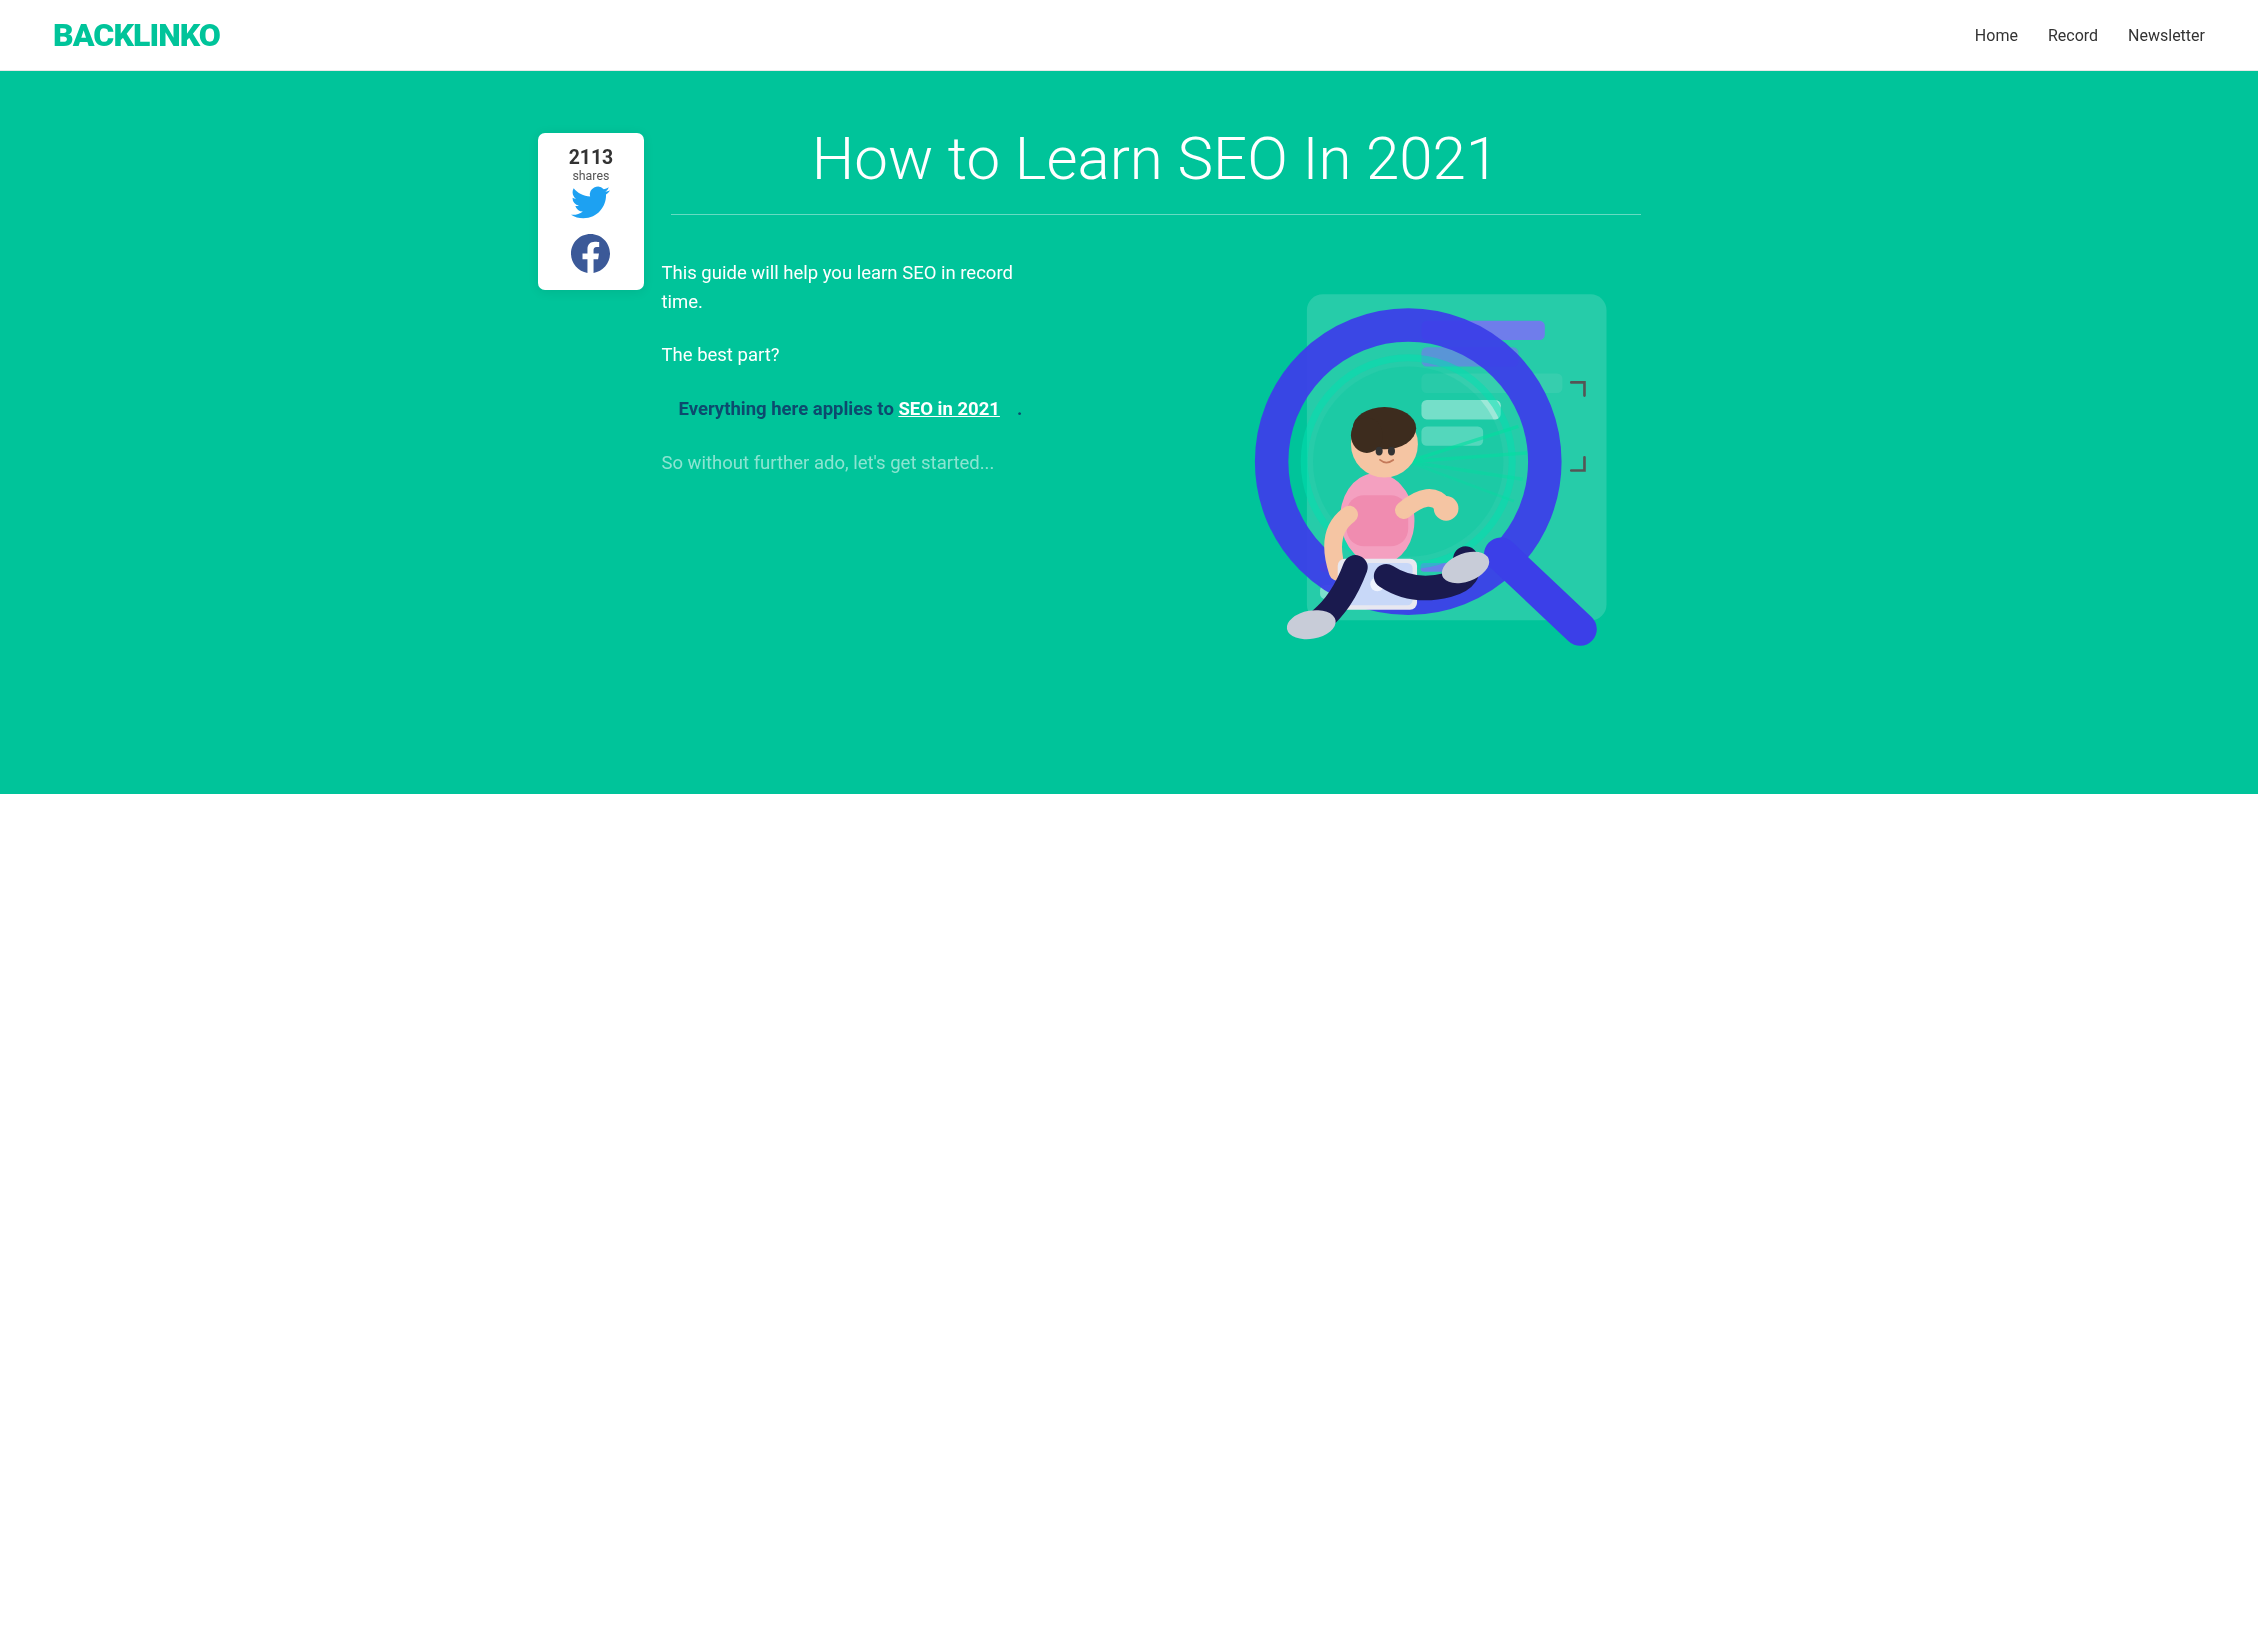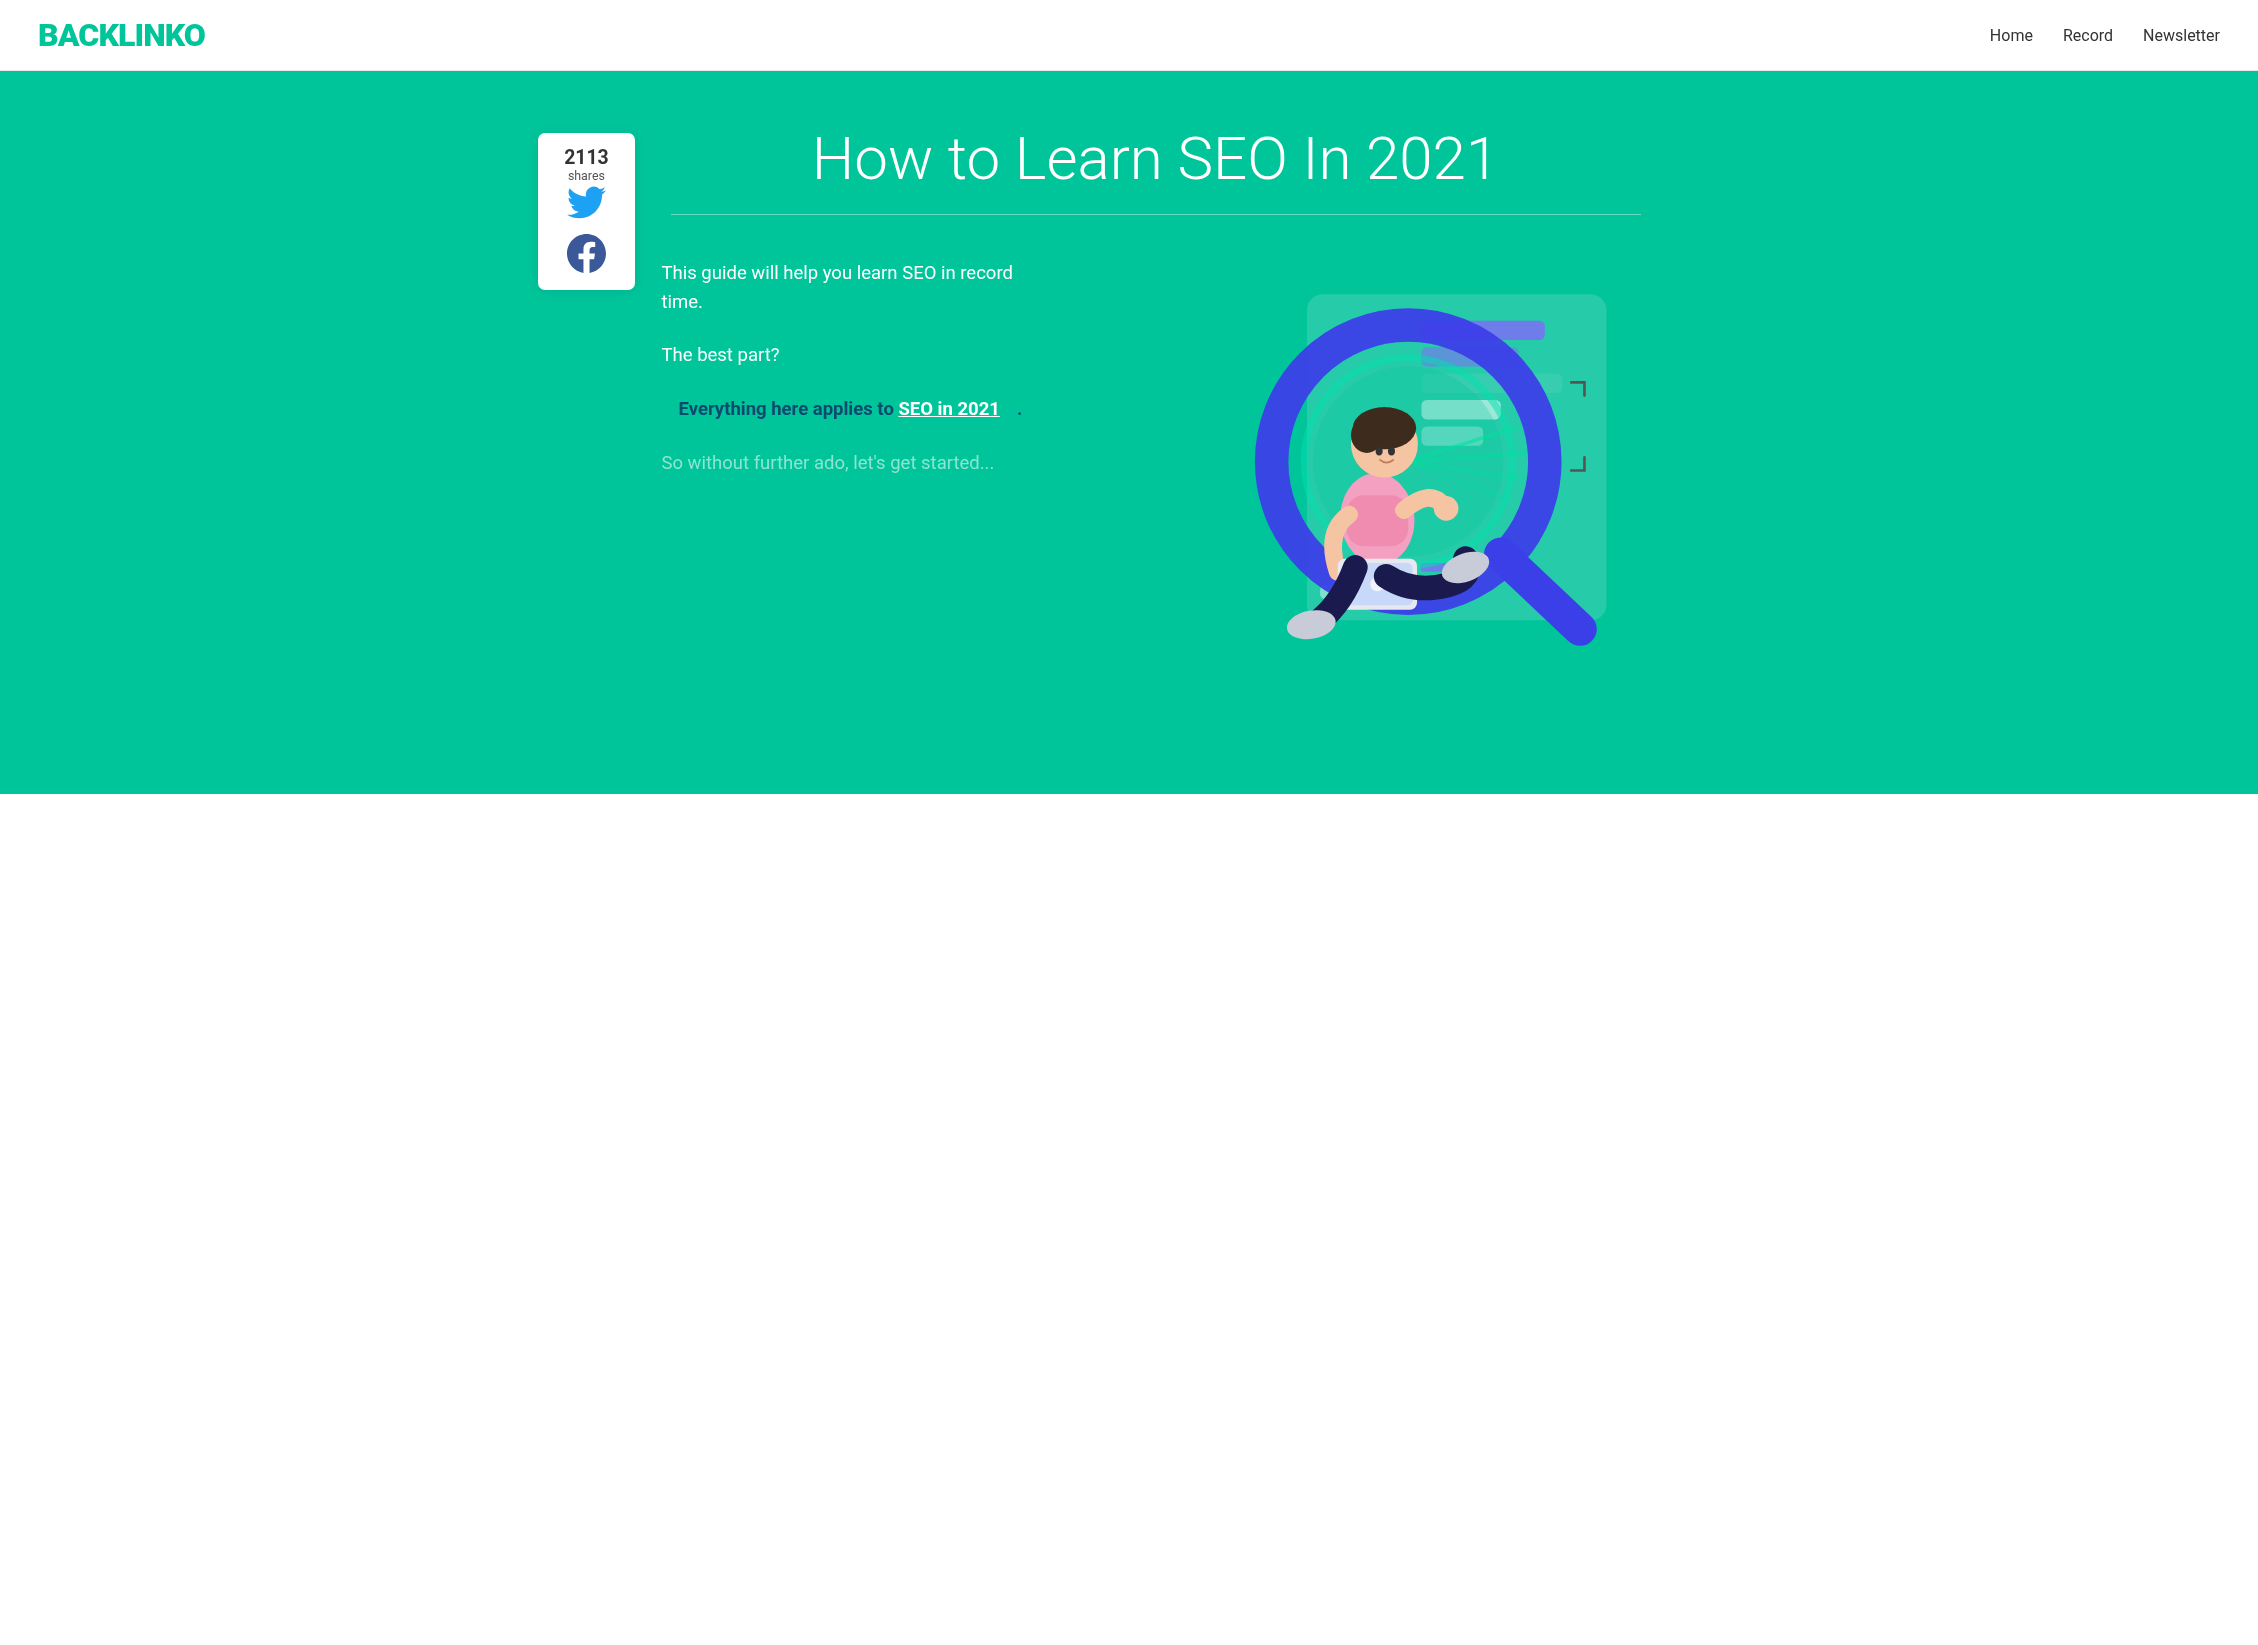--- a/index.html
+++ b/index.html
@@ -10,21 +10,21 @@
 
     body {
       font-family: -apple-system, BlinkMacSystemFont, 'Segoe UI', Roboto, sans-serif;
       background: #fff;
       overflow-x: hidden;
     }
 
     
     .header {
       background: #fff;
-      padding: 16px 38px;
+      padding: 16px 53px;
       display: flex;
       align-items: center;
       justify-content: space-between;
       border-bottom: 0.9px solid #e8e8e8;
     }
 
     .logo {
       font-size: 32px;
       font-weight: 900;
       color: #00c49a;
@@ -61,21 +61,21 @@
 
     
     .share-widget {
       position: absolute;
       left: -17.6px;
       top: 8.8px;
       background: #fff;
       border-radius: 7px;
       padding: 14px 16px;
       text-align: center;
-      width: 97px;
+      width: 106px;
       box-shadow: 0 1.8px 10.6px rgba(0,0,0,0.08);
     }
 
     .share-count {
       font-size: 19.4px;
       font-weight: 700;
       color: #333;
       line-height: 1.1;
     }
 

